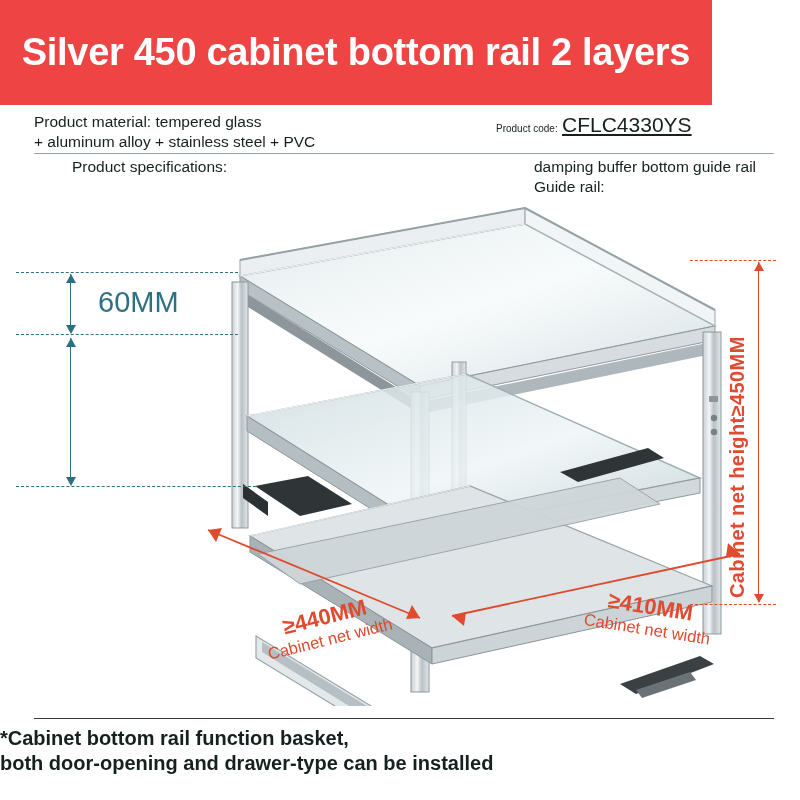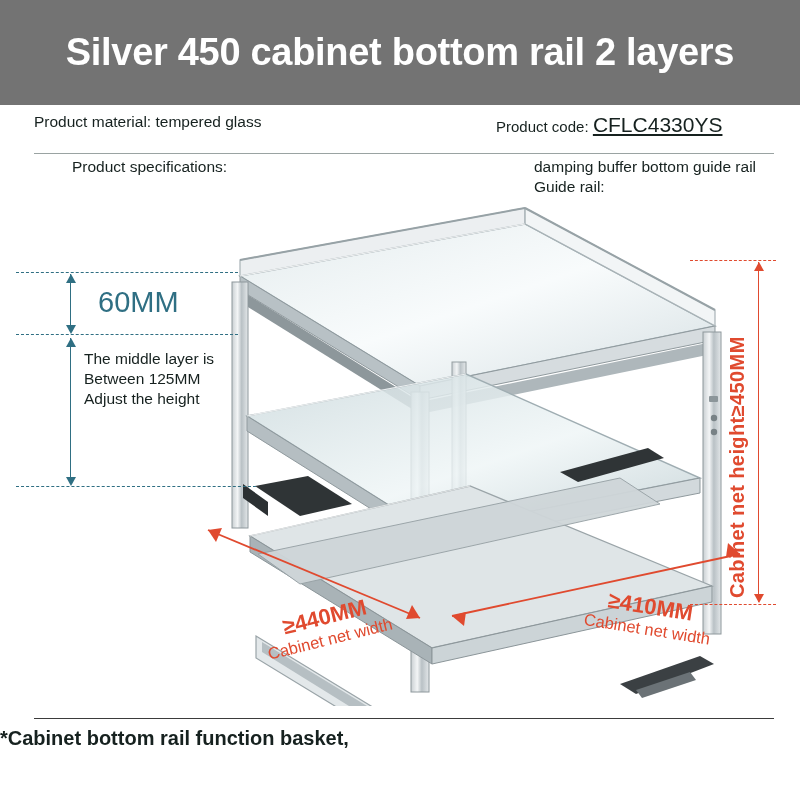--- a/index.html
+++ b/index.html
@@ -12,23 +12,23 @@
     height: 800px;
     overflow: hidden;
     font-family: "Liberation Sans", sans-serif;
     position: relative;
   }
 
   
   .banner {
     position: absolute;
     left: 0; top: 0;
-    width: 800px;
+    width: 712px;
     height: 105px;
-    background: #737373;
+    background: #ef4444;
     display: flex;
     align-items: center;
     justify-content: center;
   }
   .banner-title {
     color: #ffffff;
     font-size: 38px;
     font-weight: bold;
     letter-spacing: -0.3px;
     white-space: nowrap;
@@ -49,21 +49,21 @@
   }
   .spec-left { width: 462px; line-height: 1.26; }
   .spec-right { flex: 1; line-height: 1.26; }
   .spec-sep {
     position: absolute;
     left: 34px;
     width: 740px;
     border-top: 1px solid #9aa3a2;
   }
   .sep1 { top: 153px; }
-  .code-label { font-size: 15px; }
+  .code-label { font-size: 10px; }
   .code-value { font-size: 21px; letter-spacing: 0px; text-decoration: underline; }
 
   
   .figure {
     position: absolute;
     left: 0;
     top: 186px;
     width: 800px;
     height: 520px;
     padding-left: 16px;
@@ -169,20 +169,21 @@
 <body>
 
 <div class="banner">
   <div class="banner-title">Silver 450 cabinet bottom rail 2 layers</div>
 </div>
 
 <div class="spec">
   <div class="spec-row">
     <div class="spec-left">
       <div>Product material: tempered glass</div>
+      <div>+ aluminum alloy + stainless steel + PVC</div>
     </div>
     <div class="spec-right">
       <span class="code-label">Product code:</span>
       <span class="code-value">CFLC4330YS</span>
     </div>
   </div>
 </div>
 <div class="spec-sep sep1"></div>
 <div class="spec" style="top:157px;margin-left:38px;">
   <div class="spec-row">
@@ -303,25 +304,20 @@
   <div class="dash" style="left:16px; top:300px; width:240px;"></div>
 
   <div class="vline" style="left:70px; top:88px; height:58px;"></div>
   <div class="arrow-up" style="left:66px; top:88px;"></div>
   <div class="arrow-dn" style="left:66px; top:139px;"></div>
   <div class="label-60" style="left:98px; top:100px;">60MM</div>
 
   <div class="vline" style="left:70px; top:152px; height:146px;"></div>
   <div class="arrow-up" style="left:66px; top:152px;"></div>
   <div class="arrow-dn" style="left:66px; top:291px;"></div>
-  <div class="label-mid" style="left:84px; top:163px;">
-    <div>The middle layer is</div>
-    <div>Between 125MM</div>
-    <div>Adjust the height</div>
-  </div>
 
   <div class="dash-red" style="left:690px; top:74px; width:86px;"></div>
   <div class="dash-red" style="left:690px; top:418px; width:86px;"></div>
   <div class="vline-red" style="left:758px; top:76px; height:340px;"></div>
   <div class="arrow-up arrow-up-r" style="left:754px; top:76px;"></div>
   <div class="arrow-dn arrow-dn-r" style="left:754px; top:408px;"></div>
   <div class="label-right" style="left:726px; top:92px; height:320px;">Cabinet net height≥450MM</div>
 
   <svg width="800" height="520" style="position:absolute;left:0;top:0;pointer-events:none;">
 
@@ -341,13 +337,14 @@
 
   <div class="dim-right" style="left:554px; top:408px; width:190px;">
     <span class="dim-big">≥410MM</span>
     <span class="dim-small">Cabinet net width</span>
   </div>
 </div>
 
 <div class="foot-sep"></div>
 <div class="footer">
   <div>*Cabinet bottom rail function basket,</div>
+  <div>both door-opening and drawer-type can be installed</div>
 </div>
 
 </body></html>

